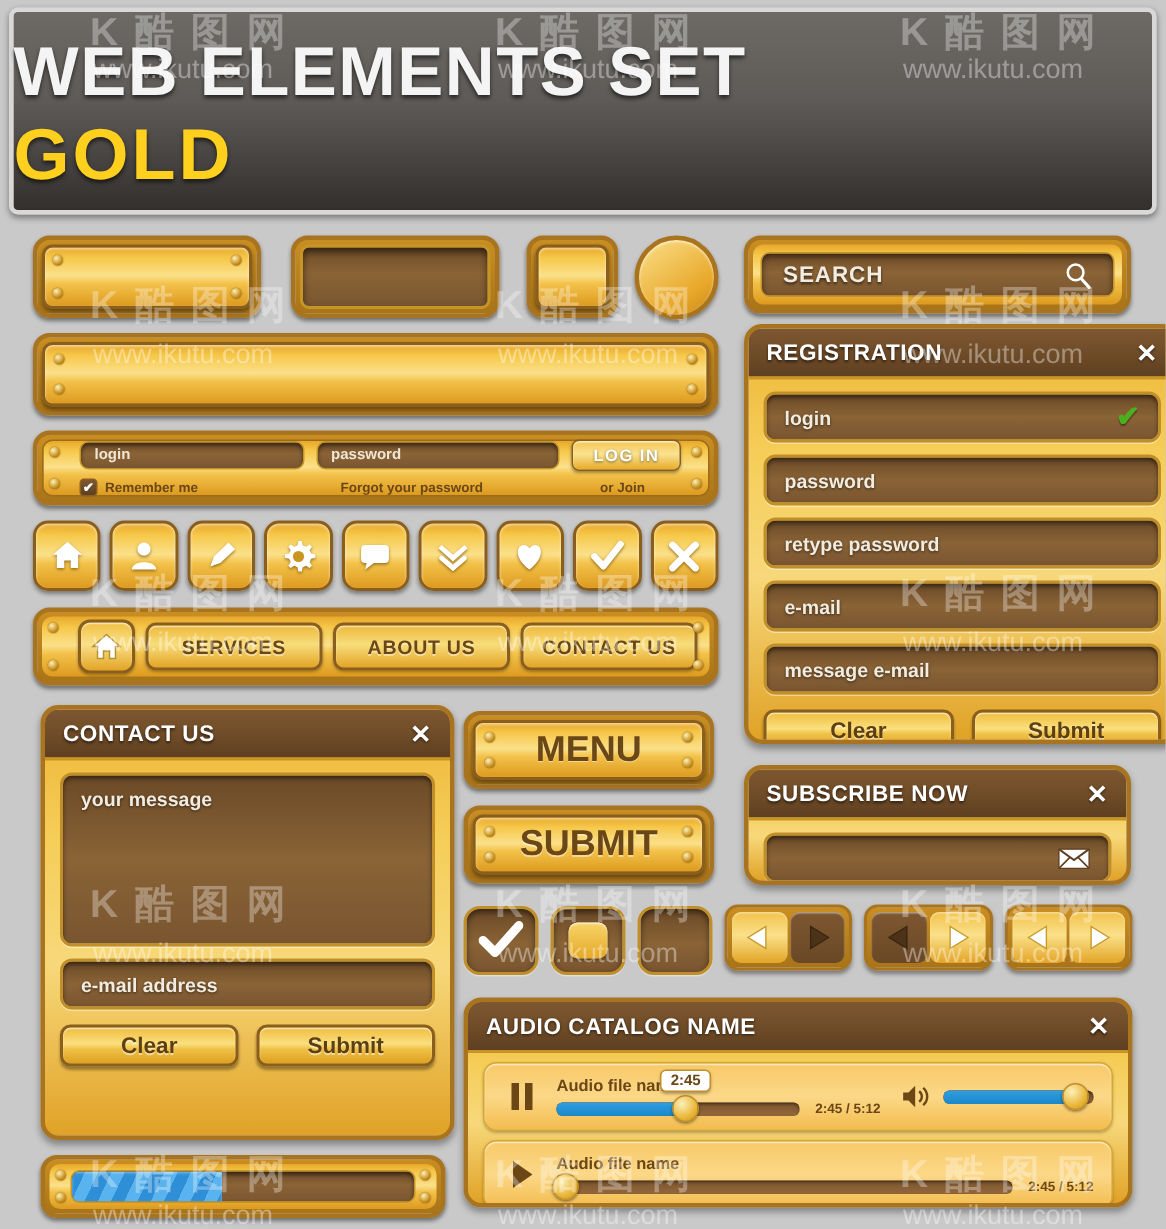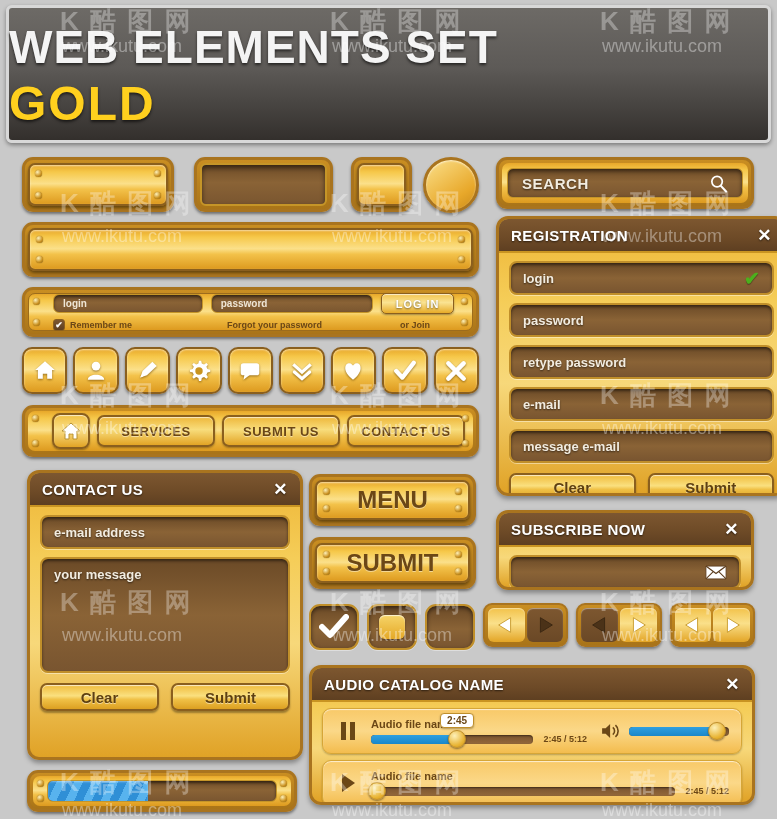--- a/index.html
+++ b/index.html
@@ -246,39 +246,39 @@
          display:flex;align-items:center;justify-content:center;cursor:pointer;">
       <svg width="22" height="20" viewBox="0 0 22 20">
         <path d="M11 2 L20 10 L17 10 L17 18 L13 18 L13 13 L9 13 L9 18 L5 18 L5 10 L2 10 Z" fill="#fff" stroke="#b8912f" stroke-width="1"></path>
       </svg>
     </div>
     <div id="nav-items" style="display:flex;gap:7px;">
         <div style="width: 118px; height: 32px; border-radius: 7px; border: 2px solid rgb(138, 95, 30); background: linear-gradient(rgb(238, 183, 58), rgb(248, 221, 124) 45%, rgb(226, 164, 37)); box-shadow: rgba(255, 255, 255, 0.7) 0px 1px 1px inset, rgba(0, 0, 0, 0.3) 0px 1px 2px; display: flex; align-items: center; justify-content: center; color: rgb(107, 71, 22); font-size: 13px; font-weight: bold; letter-spacing: 0.5px; text-shadow: rgba(255, 255, 255, 0.45) 0px 1px 0px; cursor: pointer;">
           <span>SERVICES</span>
         </div>
         <div style="width: 118px; height: 32px; border-radius: 7px; border: 2px solid rgb(138, 95, 30); background: linear-gradient(rgb(238, 183, 58), rgb(248, 221, 124) 45%, rgb(226, 164, 37)); box-shadow: rgba(255, 255, 255, 0.7) 0px 1px 1px inset, rgba(0, 0, 0, 0.3) 0px 1px 2px; display: flex; align-items: center; justify-content: center; color: rgb(107, 71, 22); font-size: 13px; font-weight: bold; letter-spacing: 0.5px; text-shadow: rgba(255, 255, 255, 0.45) 0px 1px 0px; cursor: pointer;">
-          <span>SUBMIT US</span>
+          <span>ABOUT US</span>
         </div>
         <div style="width: 118px; height: 32px; border-radius: 7px; border: 2px solid rgb(138, 95, 30); background: linear-gradient(rgb(238, 183, 58), rgb(248, 221, 124) 45%, rgb(226, 164, 37)); box-shadow: rgba(255, 255, 255, 0.7) 0px 1px 1px inset, rgba(0, 0, 0, 0.3) 0px 1px 2px; display: flex; align-items: center; justify-content: center; color: rgb(107, 71, 22); font-size: 13px; font-weight: bold; letter-spacing: 0.5px; text-shadow: rgba(255, 255, 255, 0.45) 0px 1px 0px; cursor: pointer;">
           <span>CONTACT US</span>
         </div>
       </div>
   </div>
 </div>
 
 <div class="panel" style="left:27px;top:470px;width:276px;height:290px;">
   <div class="panel-head">
     <span>CONTACT US</span>
     <span class="close-x">✕</span>
   </div>
+  <div class="field" style="height:116px;align-items:flex-start;padding-top:8px;">
+    <span>your message</span>
+  </div>
   <div class="field">
     <span>e-mail address</span>
-  </div>
-  <div class="field" style="height:116px;align-items:flex-start;padding-top:8px;">
-    <span>your message</span>
   </div>
   <div class="row-btns">
     <div class="btn-sm">
       <span>Clear</span>
     </div>
     <div class="btn-sm">
       <span>Submit</span>
     </div>
   </div>
 </div>

